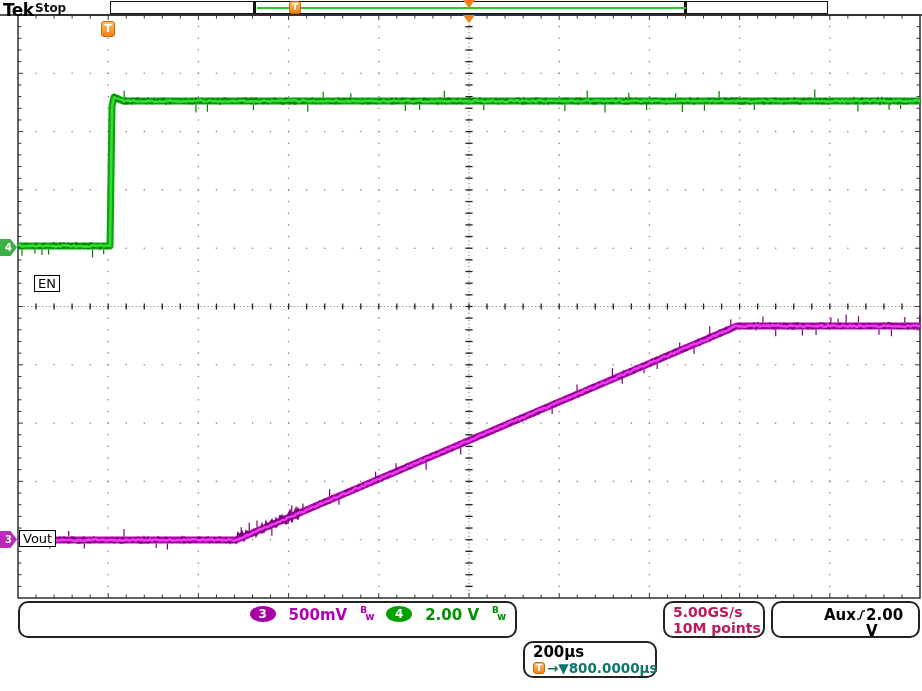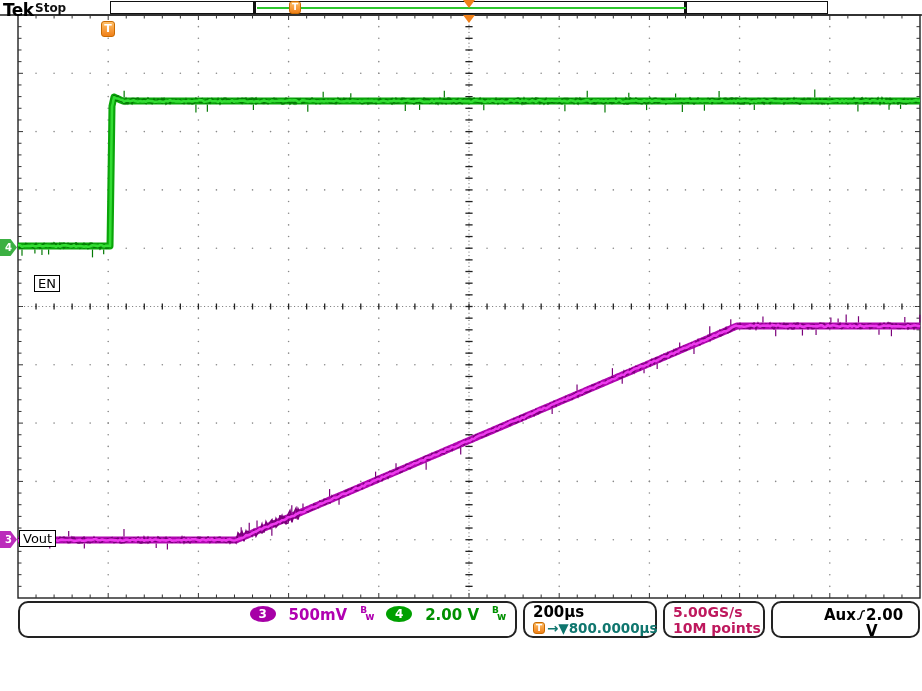--- a/index.html
+++ b/index.html
@@ -33,21 +33,21 @@
   #label-vout{left:19px;top:530px;}
 
   
   .rbox{border:2px solid #222;border-radius:10px;background:#fff;box-sizing:border-box;height:37px;top:601px;}
   #chanbox{left:18px;width:499px;display:flex;align-items:flex-start;justify-content:flex-end;padding:3px 10px 0 0;gap:13px;}
   .badge{border-radius:50%;color:#fff;font-weight:bold;font-size:12px;width:26px;height:16px;text-align:center;line-height:16px;flex:0 0 auto;}
   .scale-txt{font-size:15px;font-weight:bold;}
   .bw{position:relative;width:13px;height:16px;flex:0 0 auto;}
   .bw .b{position:absolute;left:0;top:-1px;font-size:9px;font-weight:bold;}
   .bw .w{position:absolute;left:5px;top:5px;font-size:10px;font-weight:bold;}
-  #timebox{left:523px;width:134px;padding:1px 0 0 8px;}
+  #timebox{left:523px;width:134px;padding:1px 0 0 8px;margin-top:40px;}
   #timebase{font-size:15px;font-weight:bold;color:#000;line-height:16px;}
   #delayline{display:flex;align-items:center;gap:2px;margin-top:0px;}
   #delay-t{position:relative;width:12px;height:12px;font-size:9px;line-height:10px;flex:0 0 auto;}
   #delaytxt{font-size:13.5px;font-weight:bold;color:#0f766e;white-space:nowrap;}
   #samplebox{left:663px;width:102px;padding:1px 0 0 8px;}
   #samplebox div{font-size:14px;font-weight:bold;color:#be185d;line-height:16px;}
   #trigbox{left:771px;width:149px;display:flex;align-items:flex-start;padding:4px 10px 0 51px;justify-content:space-between;}
   #trigbox .txt{font-size:15px;font-weight:bold;color:#000;line-height:16px;}
   #slope-icon{margin-top:1px;}
 </style>

